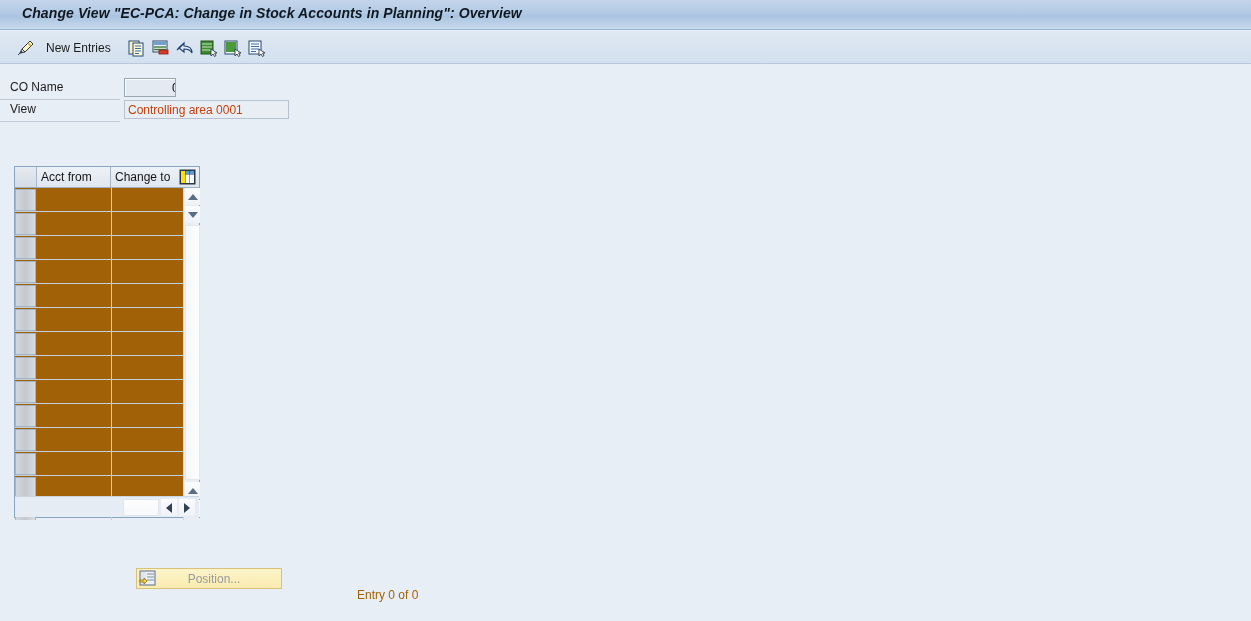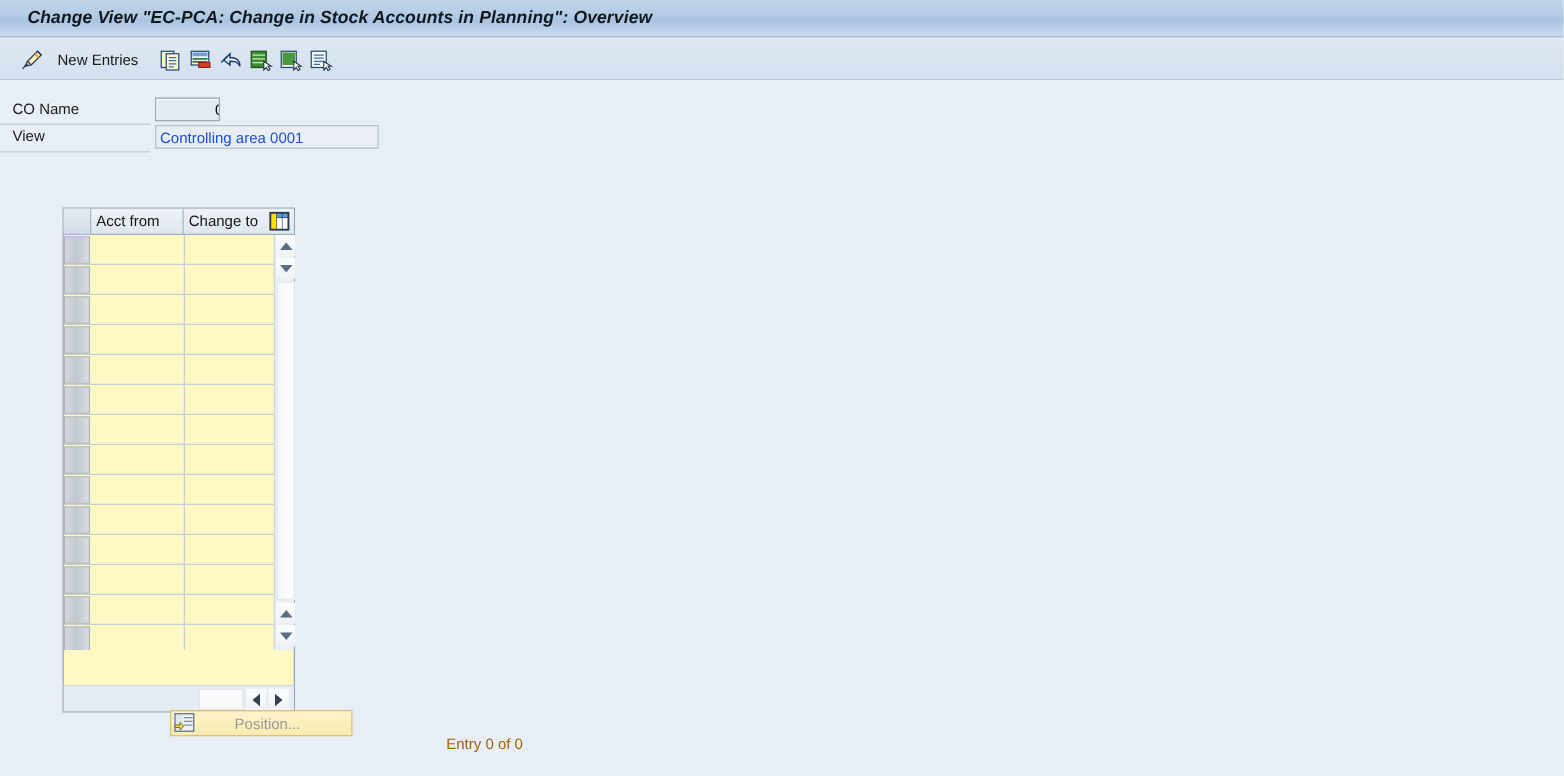--- a/index.html
+++ b/index.html
@@ -55,35 +55,34 @@
     box-sizing:border-box;font-size:12px;padding:0 3px;
     white-space:nowrap;overflow:hidden;
   }
   .finput.editable{
     left:124px;width:35px;
     background:#e4eaf1;border:1px solid #9aa7b5;
     box-shadow:inset 1px 1px 0 #ffffff;
     padding-left:47px;
   }
   .finput.readonly{
-    left:124px;width:179px;
+    left:124px;width:165px;
     background:#e9eef4;border:1px solid #b6c2ce;
-    color:#1d4ed8;
+    color:#c2410c;
   }
   .frow .ul{
     position:absolute;left:0;bottom:-1px;width:120px;height:1px;background:#c2ccd8;
   }
 
   
   .tablewrap{
-    position:absolute;left:14px;top:166px;width:186px;height:404px;
+    position:absolute;left:14px;top:166px;width:186px;height:352px;
     border:1px solid #8aa5c2;
-    background:#fef9c3;
+    background:#a16207;
     box-sizing:border-box;
-    margin-left:36px;
   }
   .t-head{
     position:absolute;left:0;top:0;width:184px;height:21px;
     background:linear-gradient(to bottom,#eef2f7 0%,#dfe6ee 100%);
     border-bottom:1px solid #9bb0c6;
     box-sizing:border-box;
   }
   .th{
     position:absolute;top:0;height:20px;line-height:20px;
     font-size:12px;color:#141414;box-sizing:border-box;

